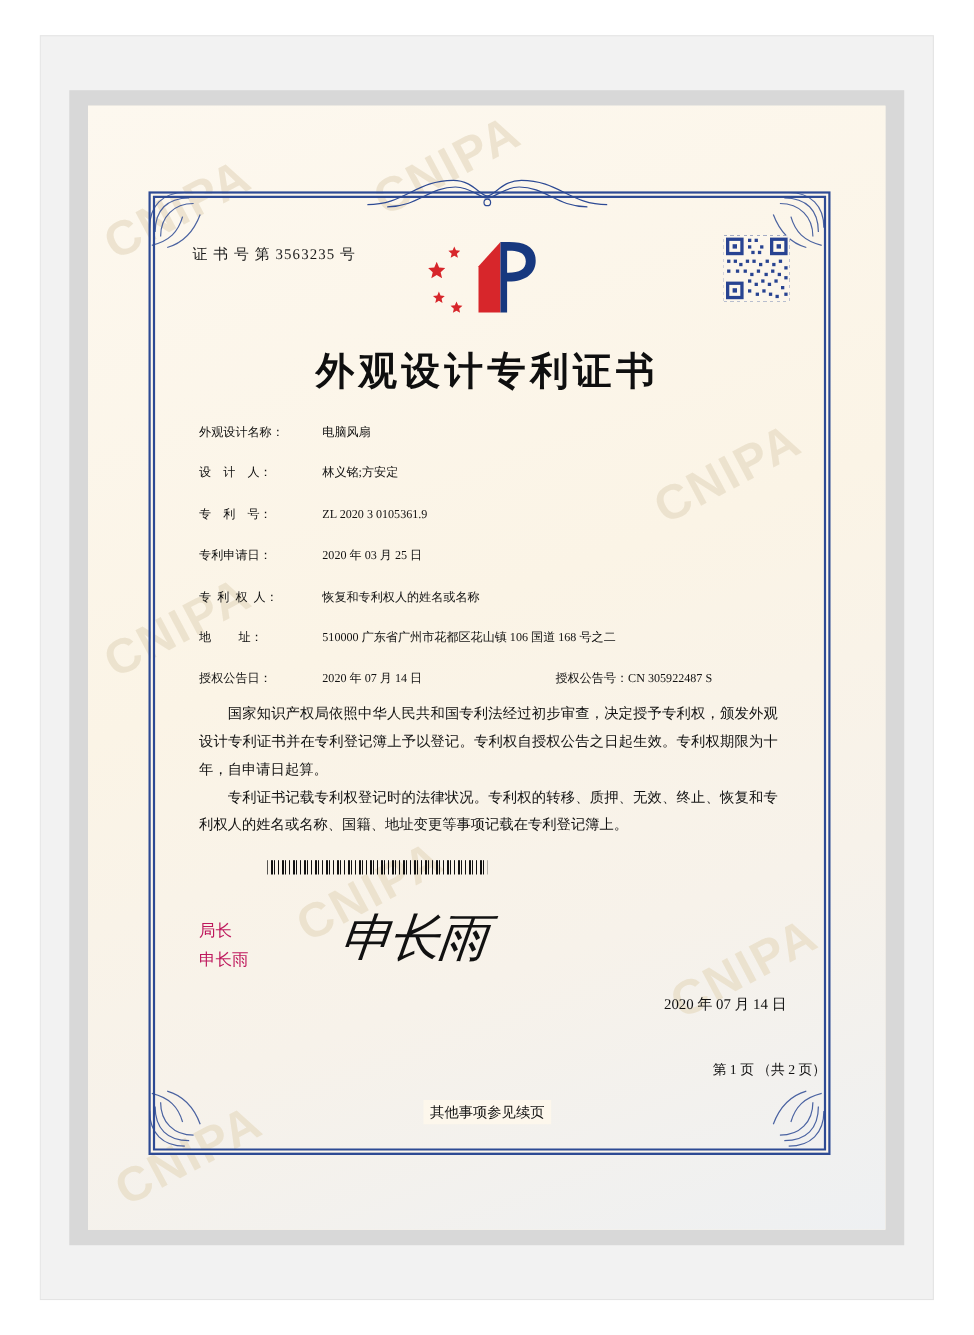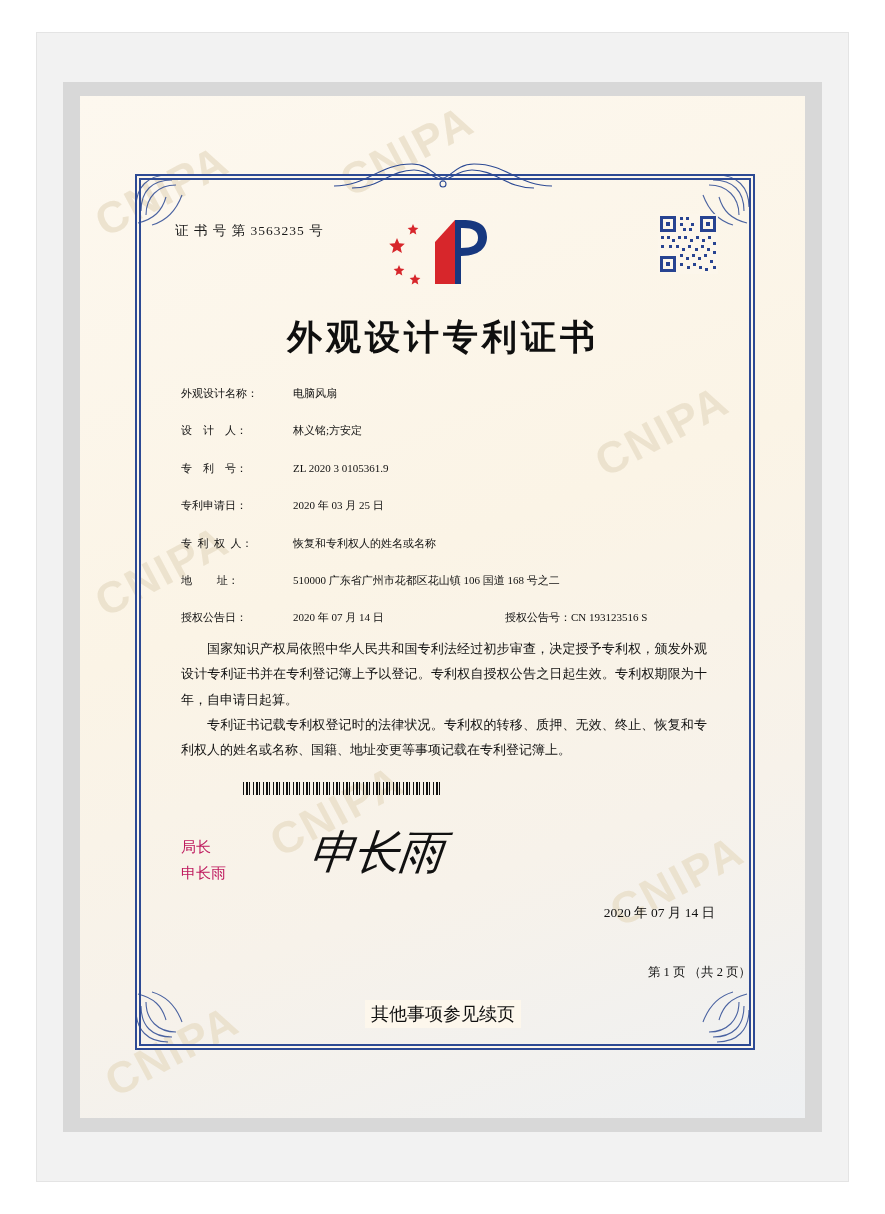--- a/index.html
+++ b/index.html
@@ -230,21 +230,21 @@
     top: 790px;
     text-align: right;
     font-size: 12.5px;
     color: #111;
   }
   .footnote {
     position: absolute;
     left: 50%;
     transform: translateX(-50%);
     top: 826px;
-    font-size: 18px;
+    font-size: 13px;
     color: #111;
     background: #fdf7ec;
     padding: 2px 6px;
   }
 </style>
 </head>
 <body>
 
 <div class="scan-frame">
   <div class="frame-border-1"></div>
@@ -419,21 +419,21 @@
           <div class="field-value">恢复和专利权人的姓名或名称</div>
         </div>
         <div class="field-row">
           <div class="field-label">地         址：</div>
           <div class="field-value">510000 广东省广州市花都区花山镇 106 国道 168 号之二</div>
         </div>
         <div class="field-row two-col">
           <div class="field-label">授权公告日：</div>
           <div class="field-value">2020 年 07 月 14 日</div>
           <div class="field-label2">授权公告号：</div>
-          <div class="field-value">CN 193123516 S</div>
+          <div class="field-value">CN 305922487 S</div>
         </div>
       </div>
 
       <div class="para" style="top:462px;">
         <p>国家知识产权局依照中华人民共和国专利法经过初步审查，决定授予专利权，颁发外观设计专利证书并在专利登记簿上予以登记。专利权自授权公告之日起生效。专利权期限为十年，自申请日起算。</p>
       </div>
       <div class="para" style="top:538px;">
         <p>专利证书记载专利权登记时的法律状况。专利权的转移、质押、无效、终止、恢复和专利权人的姓名或名称、国籍、地址变更等事项记载在专利登记簿上。</p>
       </div>
 

